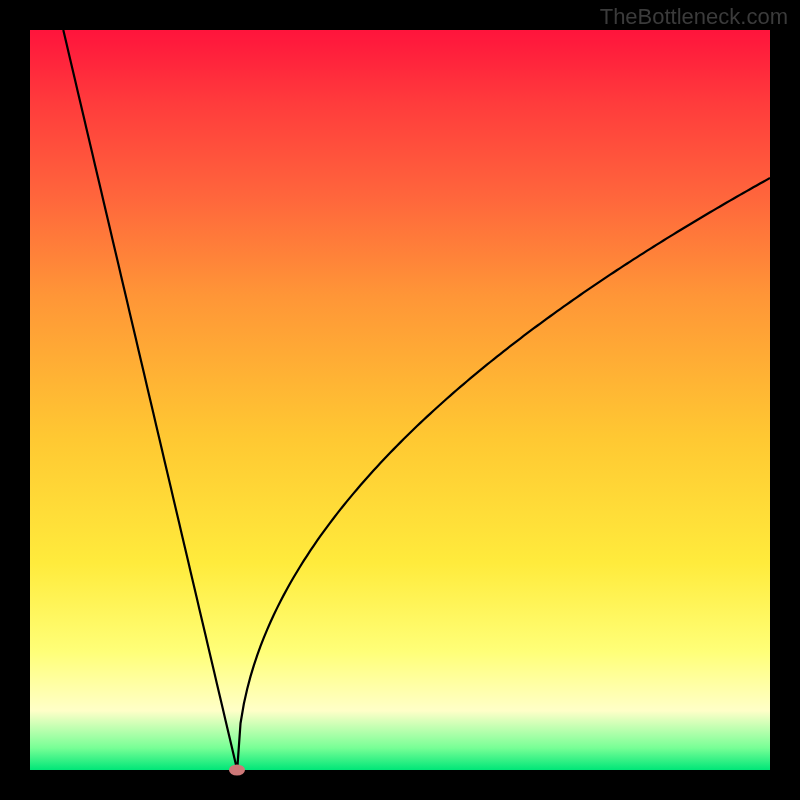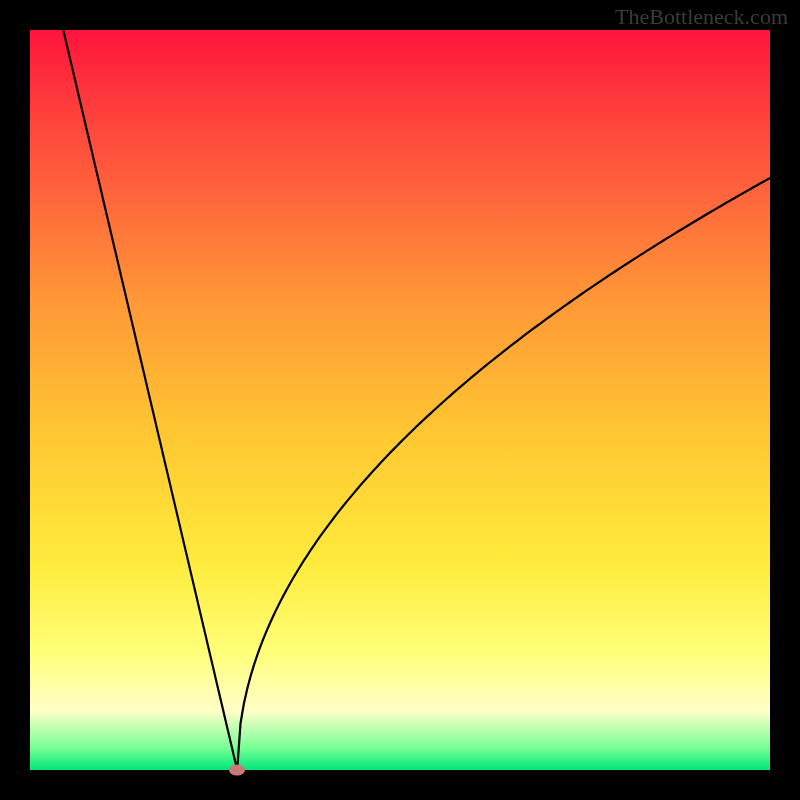--- a/index.html
+++ b/index.html
@@ -9,21 +9,21 @@
     width: 800px;
     height: 800px;
     position: relative;
     background: #000000;
   }
 
   .watermark {
     position: absolute;
     top: 4px;
     right: 12px;
-    font-family: Liberation Serif, serif;
+    font-family: Liberation Sans, sans-serif;
     font-size: 22px;
     color: #3b3b3b;
     font-weight: 500;
     z-index: 10;
   }
 
   .plot-area {
     position: absolute;
     left: 30px;
     top: 30px;

